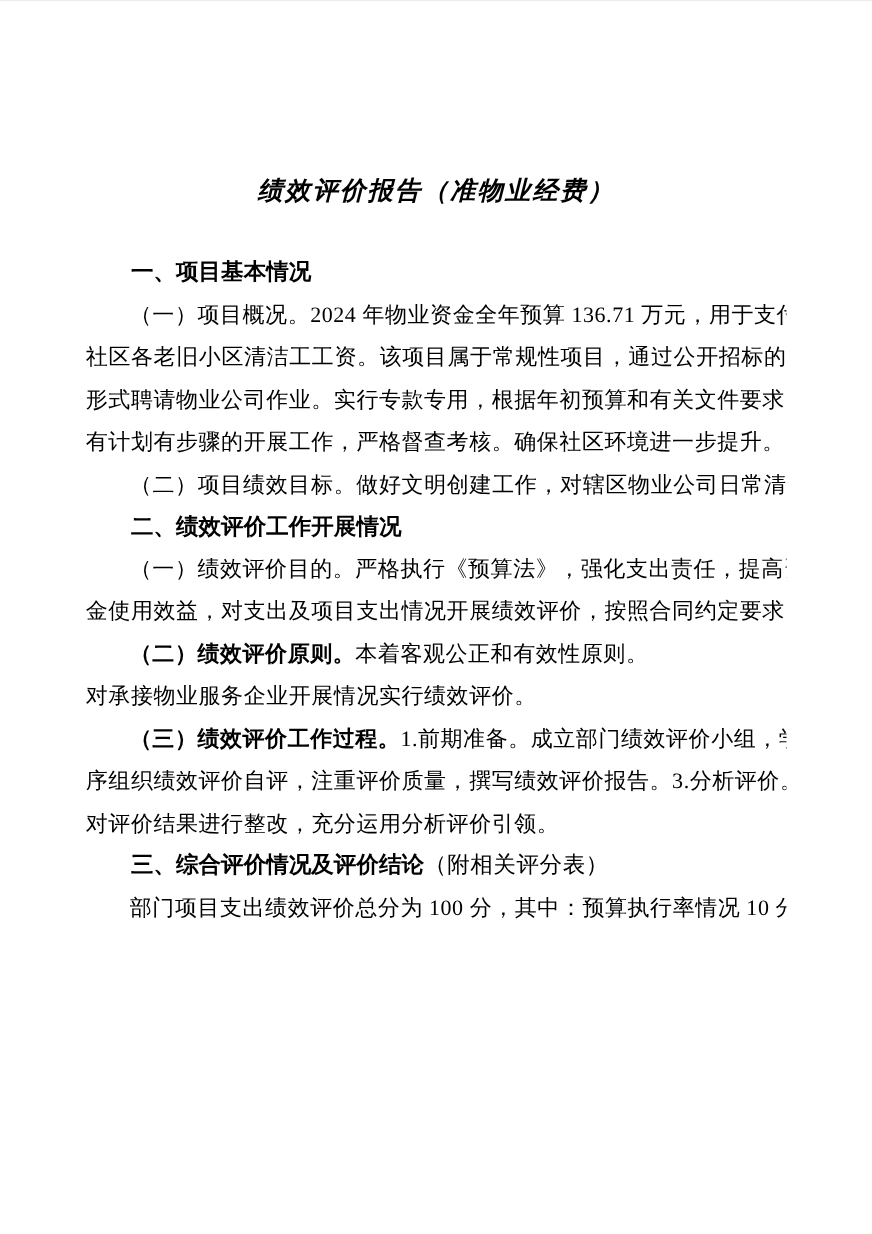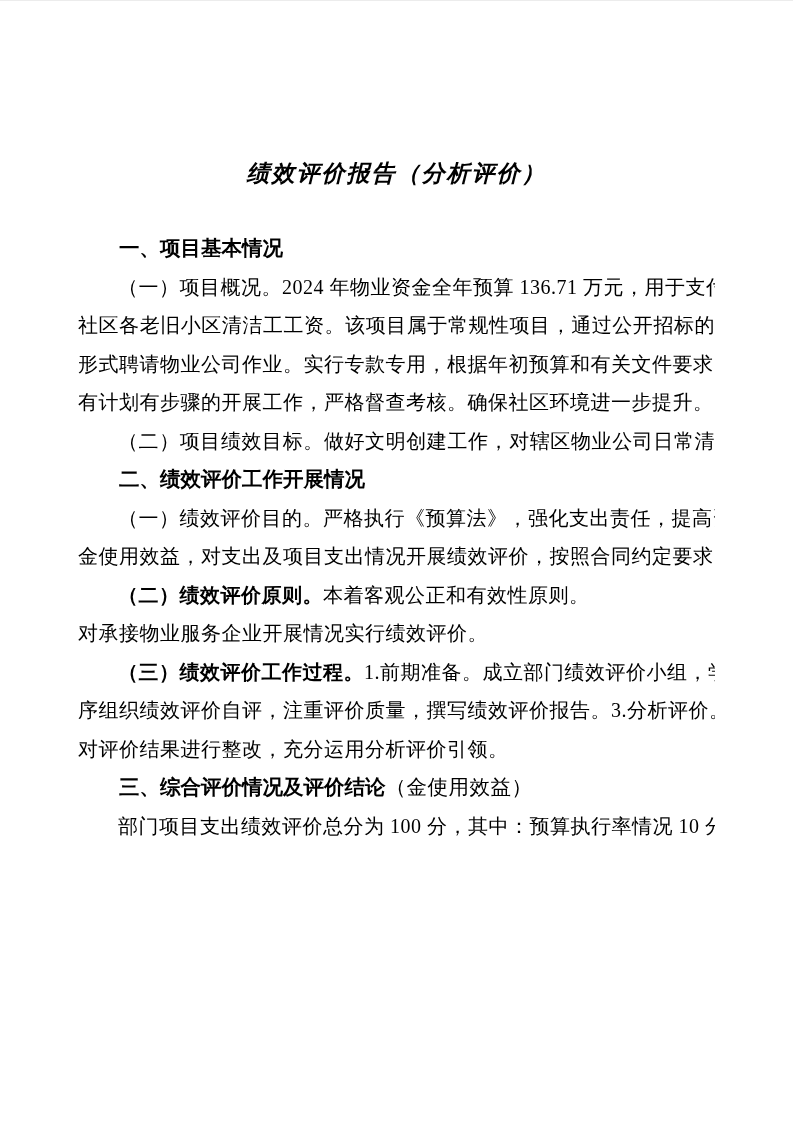--- a/index.html
+++ b/index.html
@@ -40,32 +40,32 @@
   .line.indent { text-indent: 2em; }
   .line.stretch { text-align-last: justify; text-align: justify; }
   .seg.bold { font-weight: 700; }
   .seg.sans { font-family: "Liberation Sans", "DejaVu Sans", sans-serif; letter-spacing: 0; text-align: right; }
   .line.heading { font-size: 20.5px; }
 </style>
 </head>
 <body>
 
 <div class="page">
-  <div class="title">绩效评价报告（分析评价）</div>
+  <div class="title">绩效评价报告（准物业经费）</div>
   <div class="content" id="content">
       <div class="line heading indent"><span class="seg bold sans">一、项目基本情况</span></div>
       <div class="line body indent stretch"><span class="seg">（一）项目概况。2024 年物业资金全年预算 136.71 万元，用于支付</span></div>
       <div class="line body stretch"><span class="seg">社区各老旧小区清洁工工资。该项目属于常规性项目，通过公开招标的</span></div>
       <div class="line body stretch"><span class="seg">形式聘请物业公司作业。实行专款专用，根据年初预算和有关文件要求，</span></div>
       <div class="line body"><span class="seg">有计划有步骤的开展工作，严格督查考核。确保社区环境进一步提升。</span></div>
       <div class="line body indent stretch"><span class="seg">（二）项目绩效目标。做好文明创建工作，对辖区物业公司日常清</span></div>
       <div class="line heading indent"><span class="seg bold sans">二、绩效评价工作开展情况</span></div>
       <div class="line body indent stretch"><span class="seg">（一）绩效评价目的。严格执行《预算法》，强化支出责任，提高资</span></div>
       <div class="line body stretch"><span class="seg">金使用效益，对支出及项目支出情况开展绩效评价，按照合同约定要求，</span></div>
       <div class="line body indent"><span class="seg bold">（二）绩效评价原则。</span><span class="seg">本着客观公正和有效性原则。</span></div>
       <div class="line body"><span class="seg">对承接物业服务企业开展情况实行绩效评价。</span></div>
       <div class="line body indent stretch"><span class="seg bold">（三）绩效评价工作过程。</span><span class="seg">1.前期准备。成立部门绩效评价小组，学</span></div>
       <div class="line body stretch"><span class="seg">序组织绩效评价自评，注重评价质量，撰写绩效评价报告。3.分析评价。</span></div>
       <div class="line body"><span class="seg">对评价结果进行整改，充分运用分析评价引领。</span></div>
-      <div class="line heading indent"><span class="seg bold sans">三、综合评价情况及评价结论</span><span class="seg">（金使用效益）</span></div>
+      <div class="line heading indent"><span class="seg bold sans">三、综合评价情况及评价结论</span><span class="seg">（附相关评分表）</span></div>
       <div class="line body indent stretch"><span class="seg">部门项目支出绩效评价总分为 100 分，其中：预算执行率情况 10 分，</span></div>
     </div>
 </div>
 
 </body></html>

